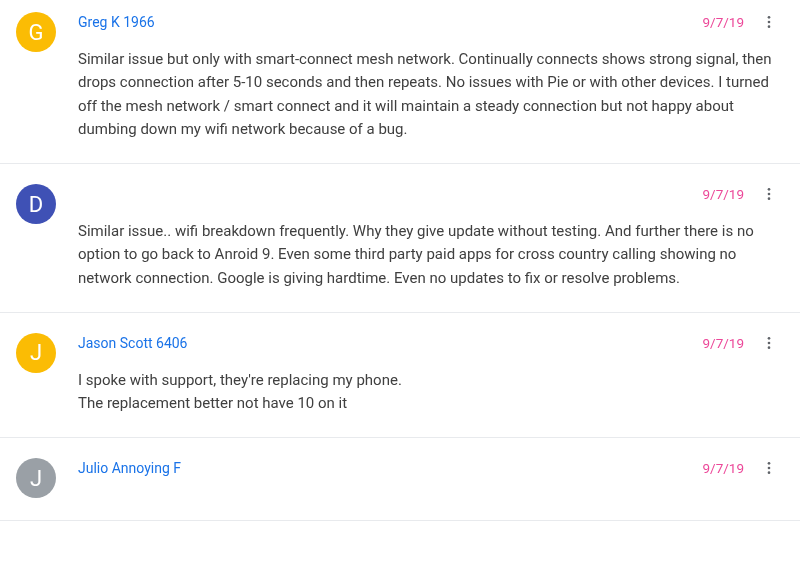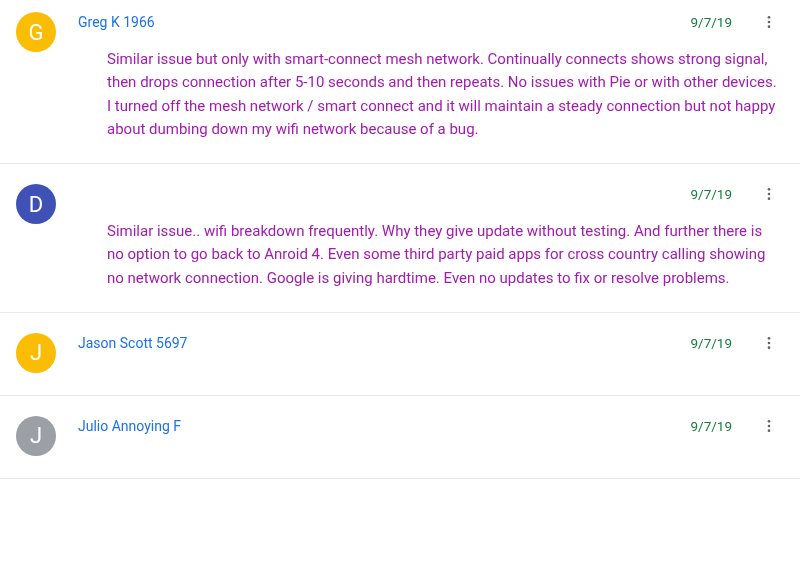--- a/index.html
+++ b/index.html
@@ -39,40 +39,39 @@
   }
   .author {
     color: #1a73e8;
     font-size: 14px;
     font-weight: 400;
     flex: 0 0 auto;
     text-decoration: none;
   }
   .spacer { flex: 1; }
   .date {
-    color: #15803d;
+    color: #ec4899;
     font-size: 13.5px;
-    margin-right: 28px;
+    margin-right: 16px;
   }
   .menu-btn {
     width: 18px;
     height: 24px;
     display: flex;
     align-items: center;
     justify-content: center;
     cursor: pointer;
     color: #5f6368;
   }
   .menu-btn svg { width: 16px; height: 16px; }
   .comment-text {
-    color: #a21caf;
+    color: #404040;
     font-size: 15px;
     line-height: 1.55;
     white-space: pre-line;
-    margin-left: 29px;
   }
 </style>
 </head>
 <body>
 
 <div class="comment-list">
 
   <div class="comment">
     <div class="avatar" style="background:#fbbc04">G</div>
     <div class="comment-body">
@@ -99,39 +98,41 @@
         <span class="spacer"></span>
         <span class="date">9/7/19</span>
         <span class="menu-btn">
           <svg viewBox="0 0 24 24">
               <circle cx="12" cy="5" r="2" fill="currentColor"></circle>
               <circle cx="12" cy="12" r="2" fill="currentColor"></circle>
               <circle cx="12" cy="19" r="2" fill="currentColor"></circle>
             </svg>
         </span>
       </div>
-      <div class="comment-text">Similar issue.. wifi breakdown frequently. Why they give update without testing. And further there is no option to go back to Anroid 4. Even some third party paid apps for cross country calling showing no network connection. Google is giving hardtime. Even no updates to fix or resolve problems.</div>
+      <div class="comment-text">Similar issue.. wifi breakdown frequently. Why they give update without testing. And further there is no option to go back to Anroid 9. Even some third party paid apps for cross country calling showing no network connection. Google is giving hardtime. Even no updates to fix or resolve problems.</div>
     </div>
   </div>
 
   <div class="comment">
     <div class="avatar" style="background:#fbbc04">J</div>
     <div class="comment-body">
       <div class="comment-header">
-        <a class="author" href="#">Jason Scott 5697</a>
+        <a class="author" href="#">Jason Scott 6406</a>
         <span class="spacer"></span>
         <span class="date">9/7/19</span>
         <span class="menu-btn">
           <svg viewBox="0 0 24 24">
               <circle cx="12" cy="5" r="2" fill="currentColor"></circle>
               <circle cx="12" cy="12" r="2" fill="currentColor"></circle>
               <circle cx="12" cy="19" r="2" fill="currentColor"></circle>
             </svg>
         </span>
       </div>
+      <div class="comment-text">I spoke with support, they're replacing my phone.
+The replacement better not have 10 on it</div>
     </div>
   </div>
 
   <div class="comment">
     <div class="avatar" style="background:#9aa0a6">J</div>
     <div class="comment-body">
       <div class="comment-header">
         <a class="author" href="#">Julio Annoying F</a>
         <span class="spacer"></span>
         <span class="date">9/7/19</span>

